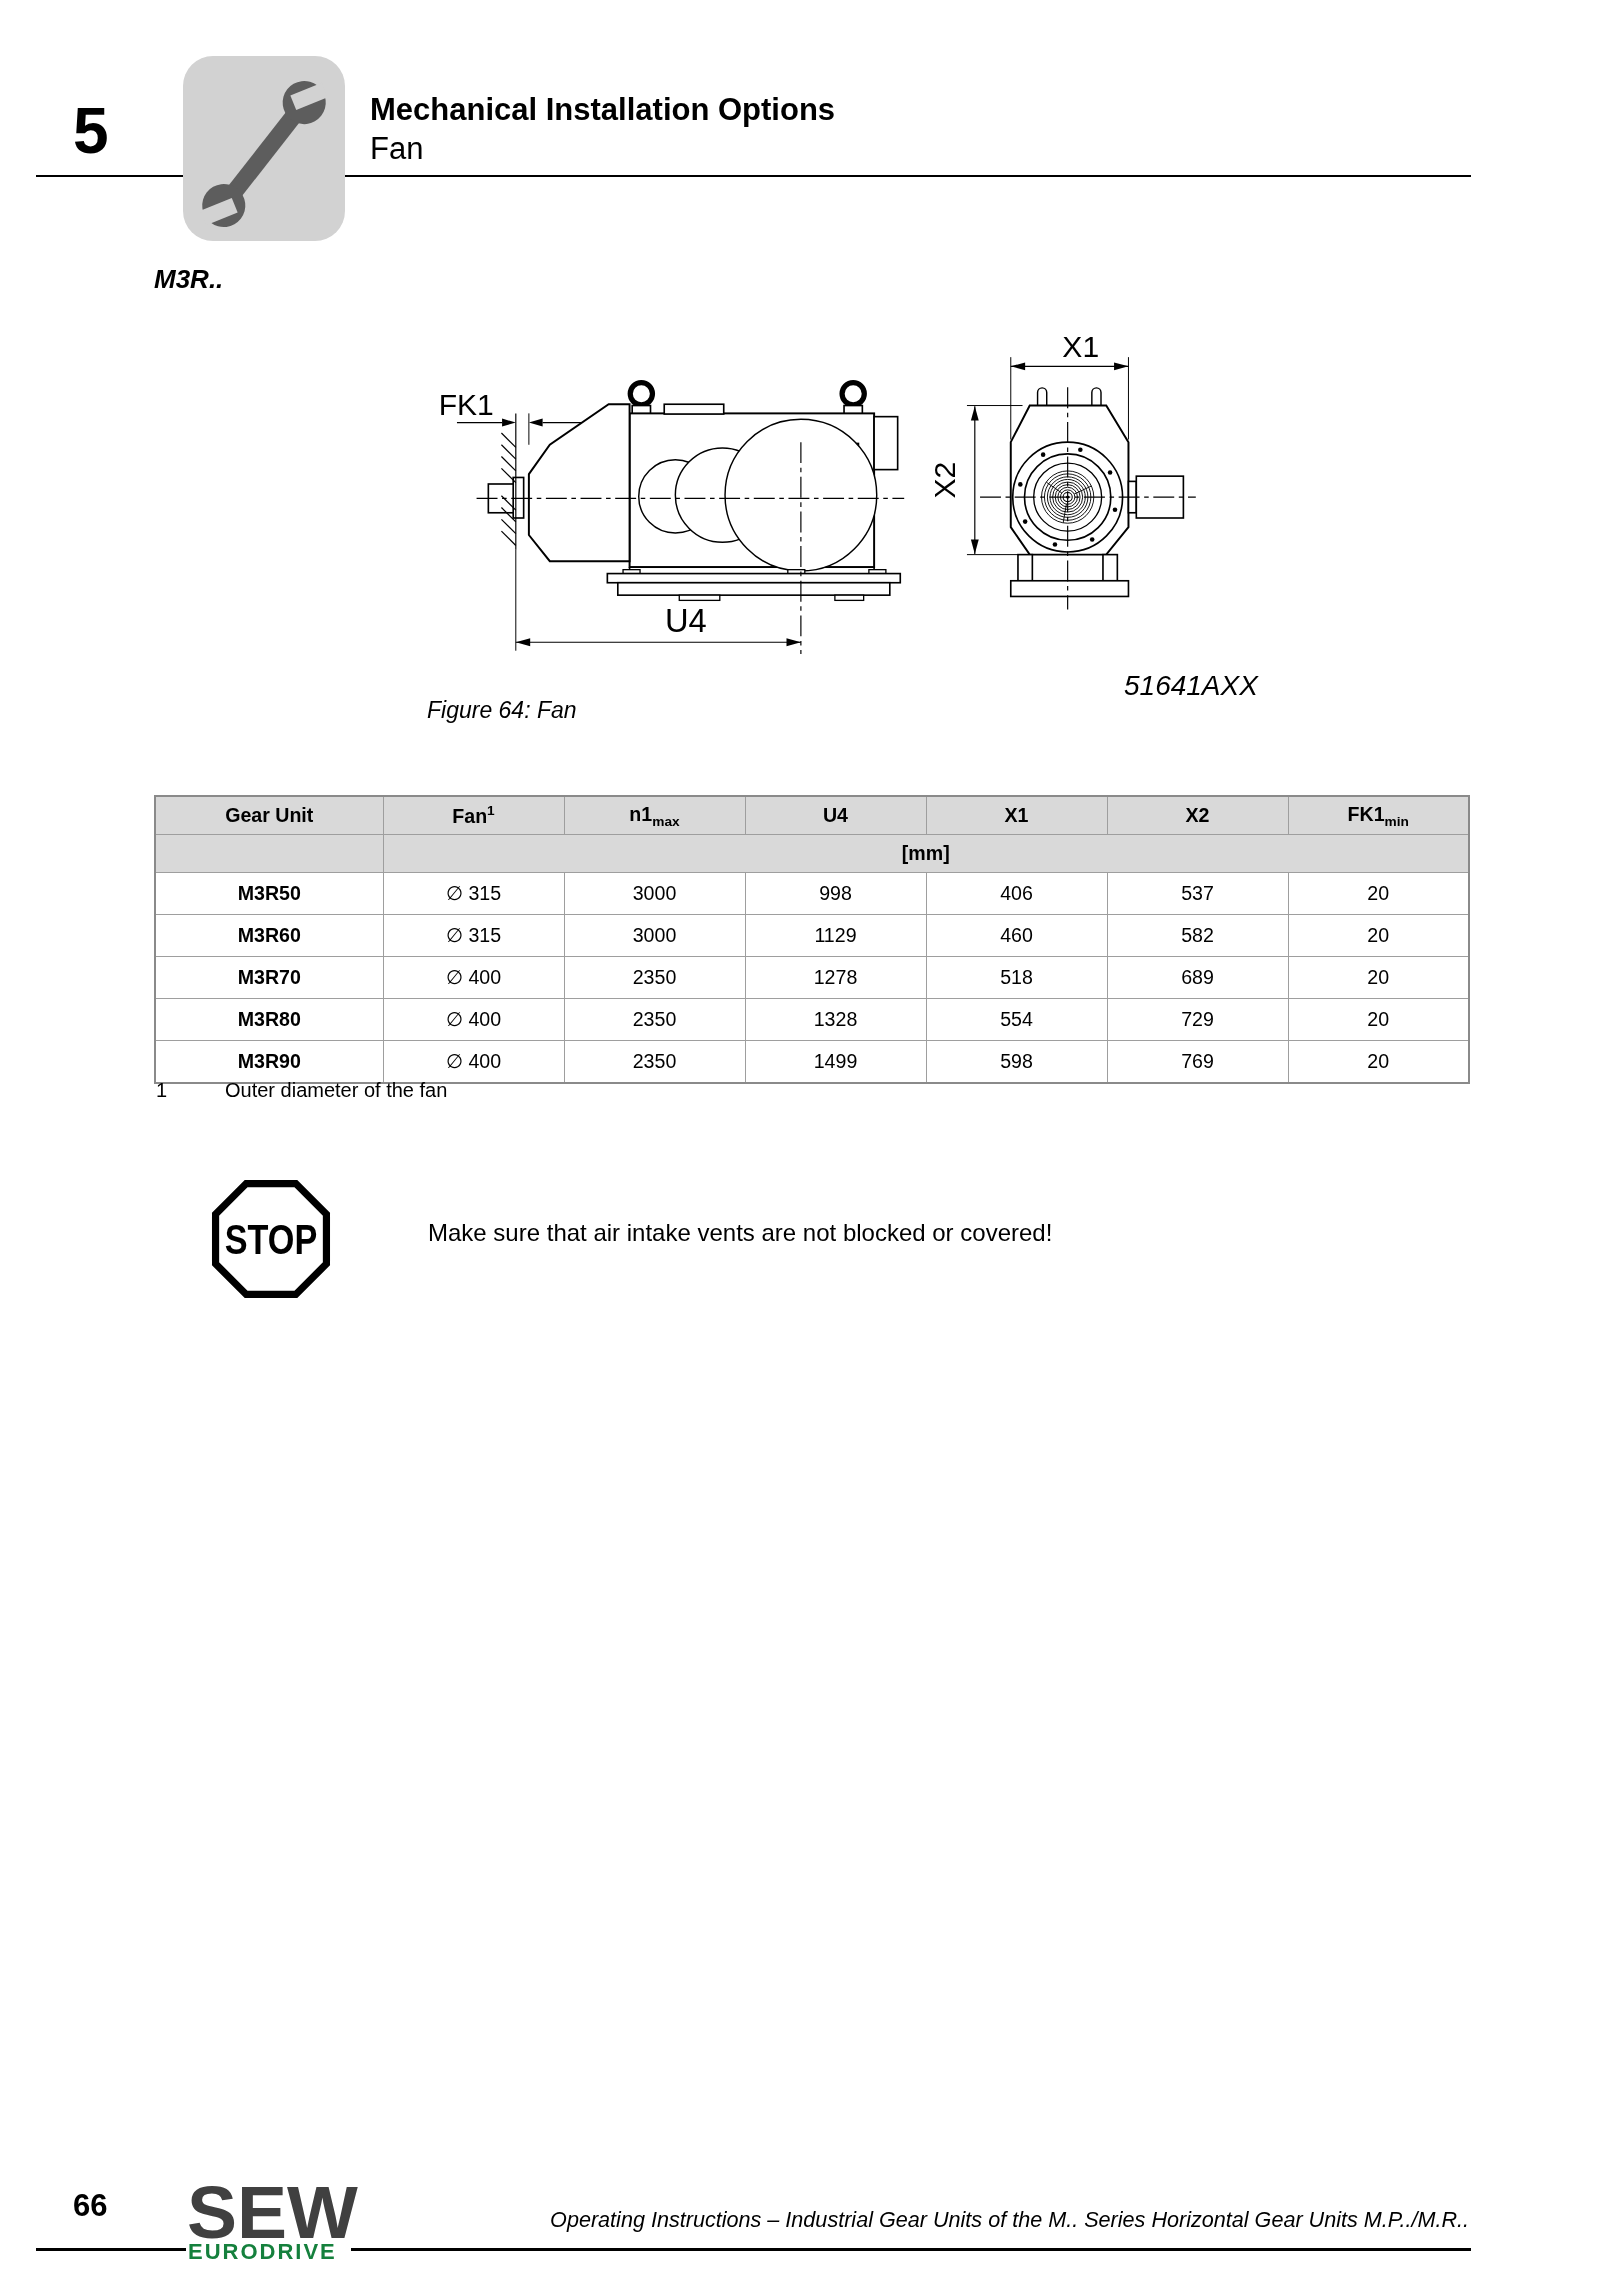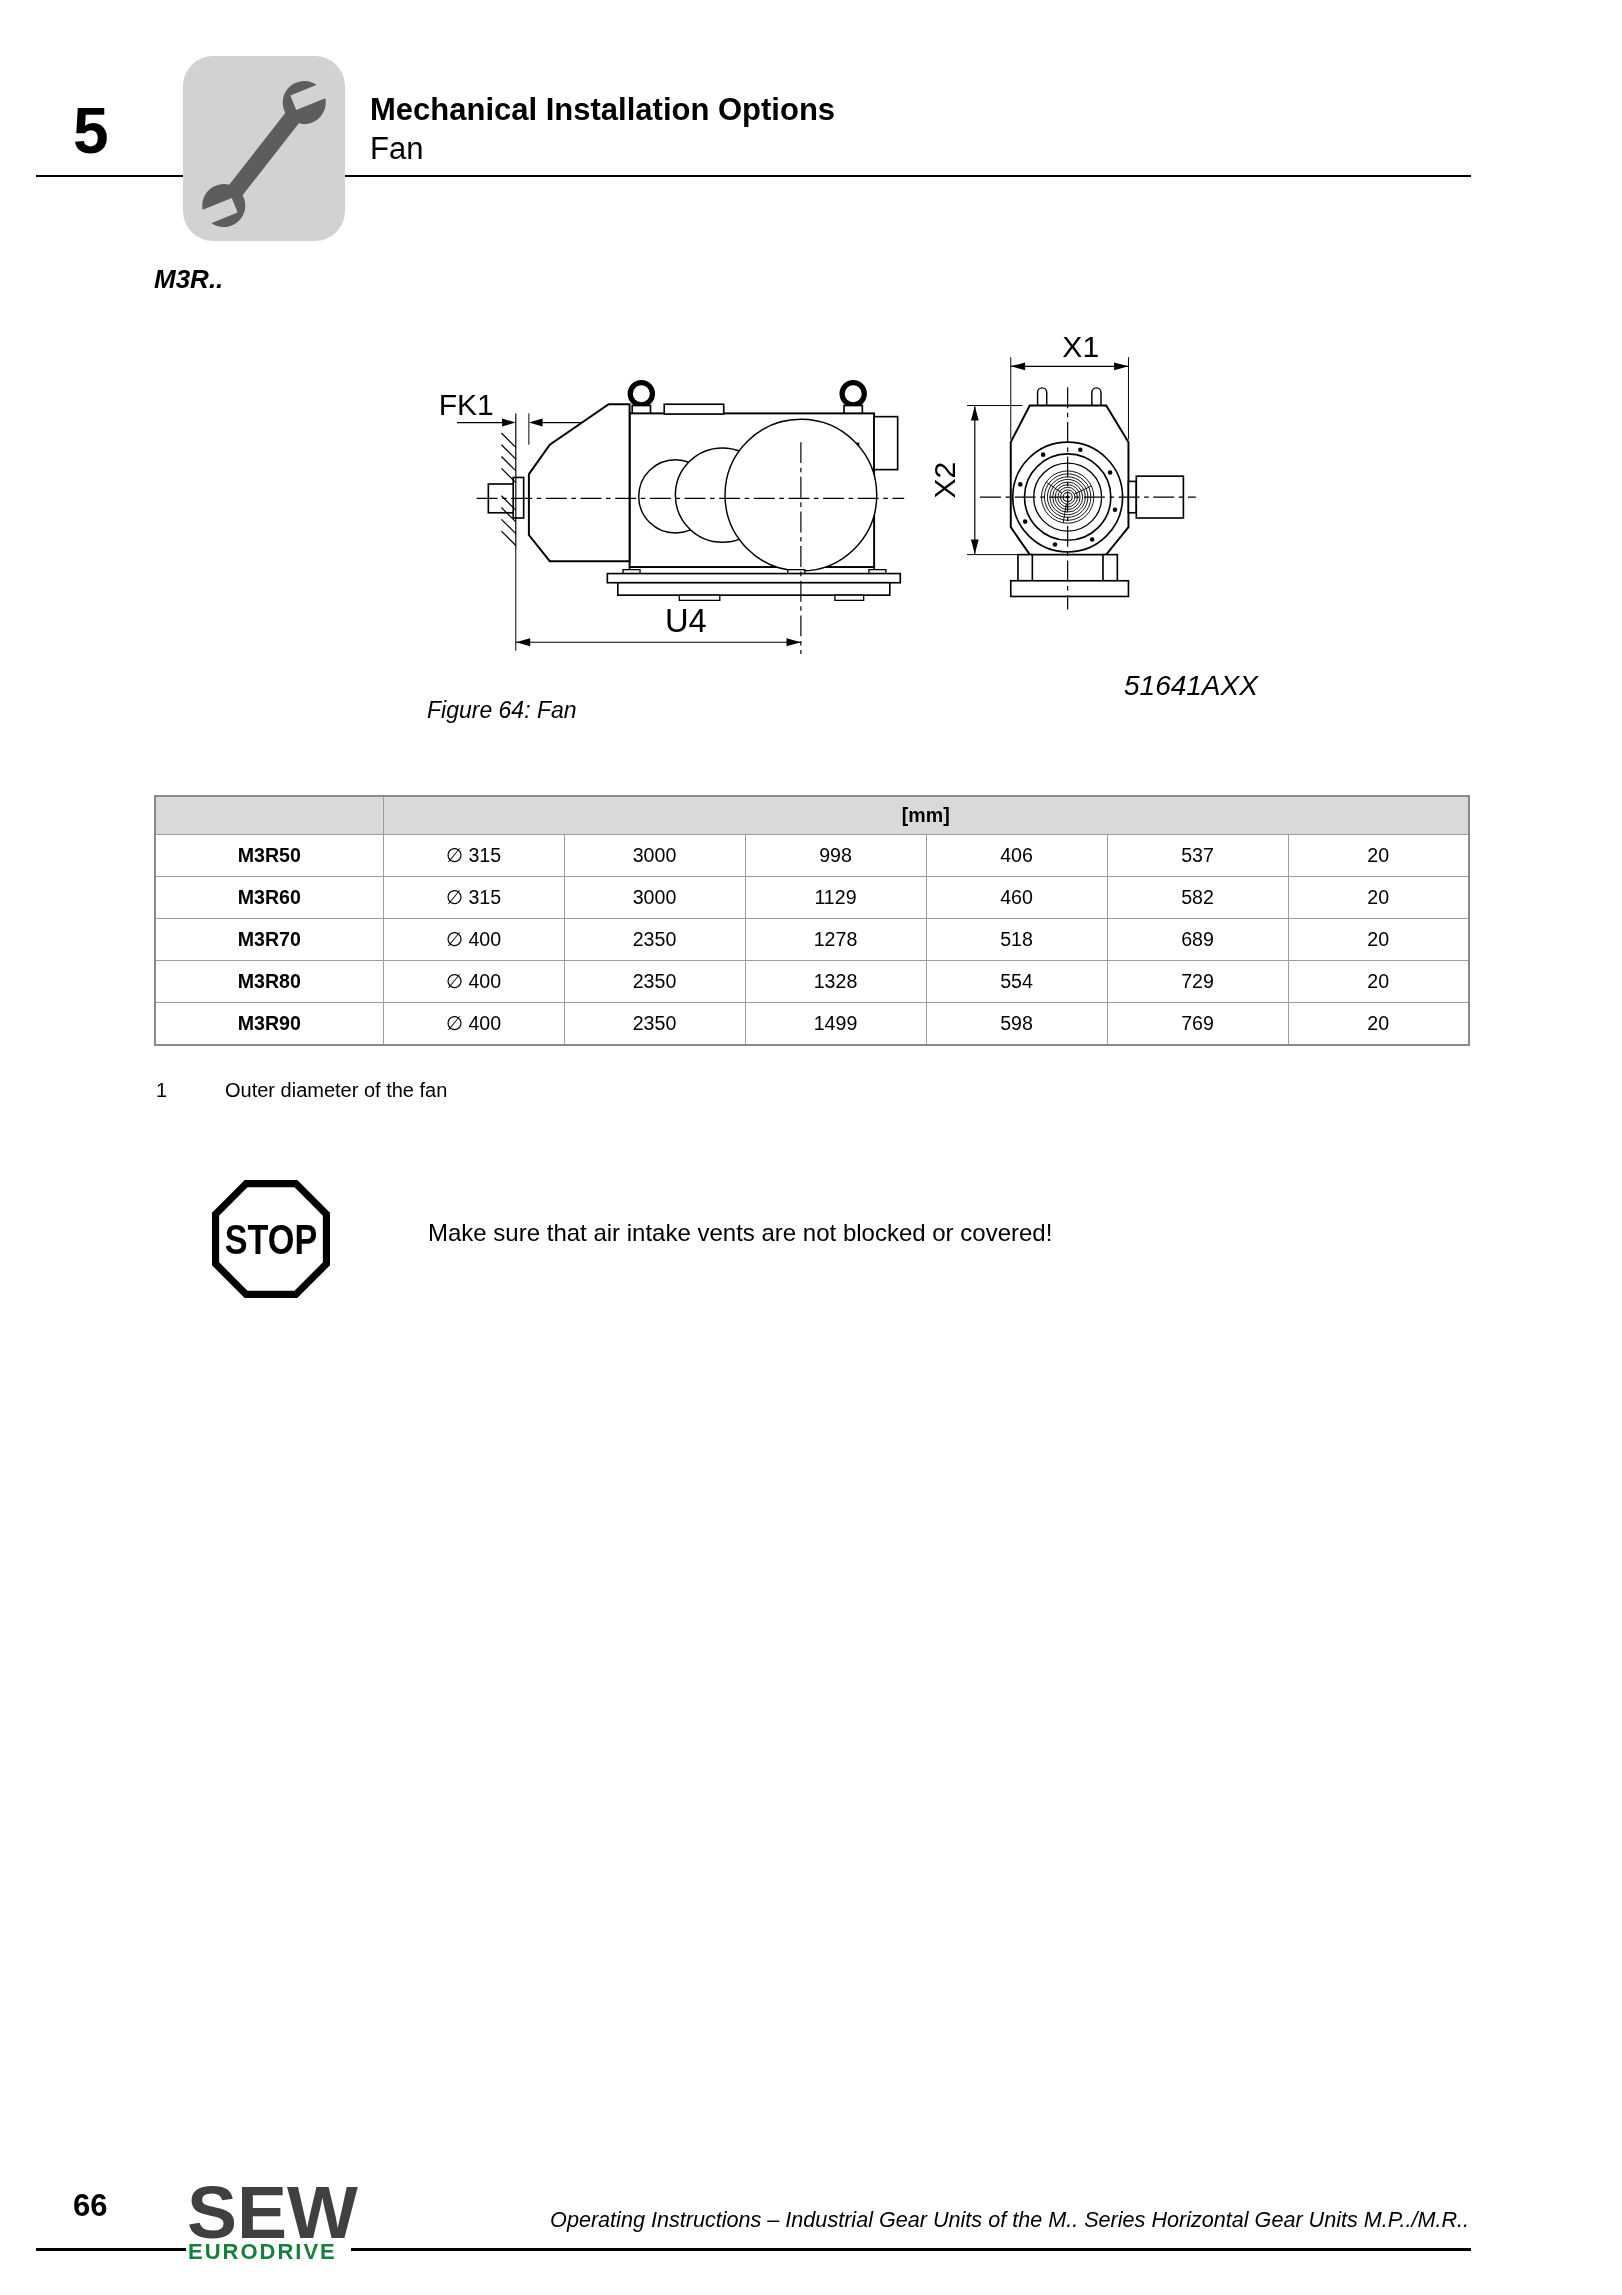--- a/index.html
+++ b/index.html
@@ -213,20 +213,29 @@
       <colgroup>
         <col style="width:228px">
           <col style="width:181px">
           <col style="width:181px">
         <col style="width:181px">
           <col style="width:181px">
           <col style="width:181px">
           <col style="width:181px">
       </colgroup>
       <thead>
+        <tr class="h1">
+          <th><span>Gear Unit</span></th>
+          <th><span>Fan</span><sup>1</sup></th>
+          <th><span>n1</span><sub>max</sub></th>
+          <th><span>U4</span></th>
+          <th><span>X1</span></th>
+          <th><span>X2</span></th>
+          <th><span>FK1</span><sub>min</sub></th>
+        </tr>
         <tr class="h2">
           <th></th>
           <th colspan="6">[mm]</th>
         </tr>
       </thead>
       <tbody>
         <tr>
           <td class="gu">M3R50</td>
             <td>∅ 315</td>
             <td>3000</td>

